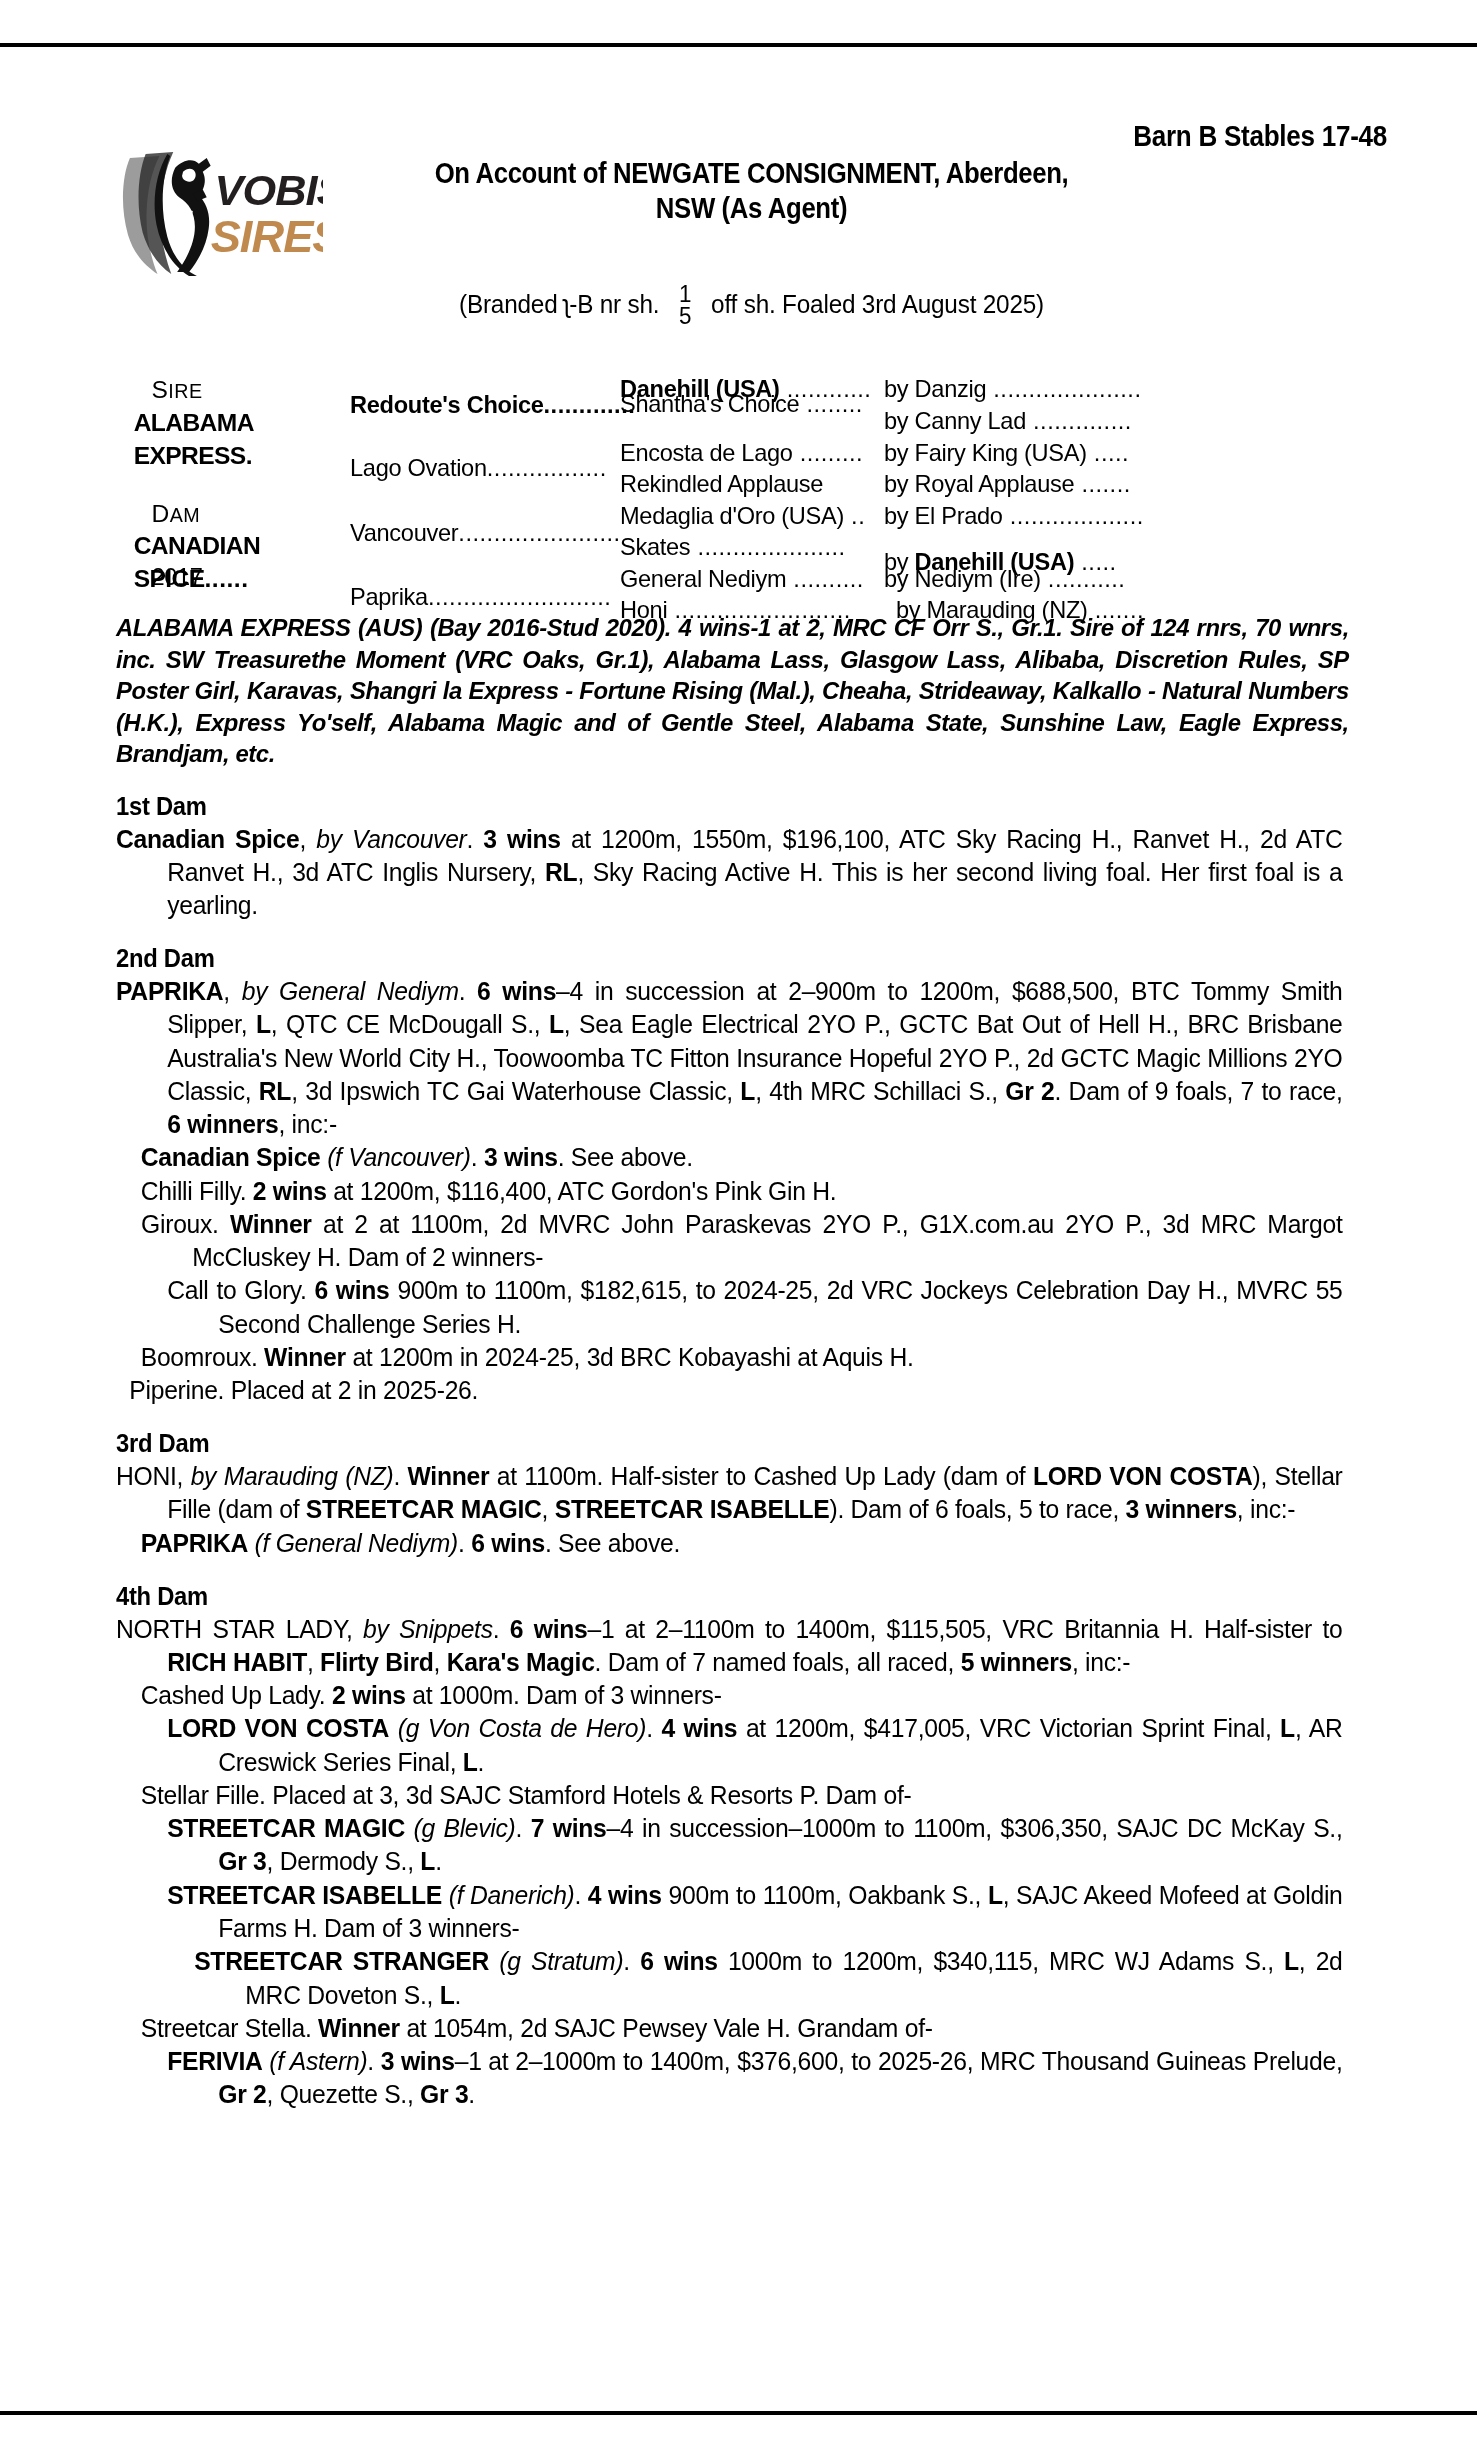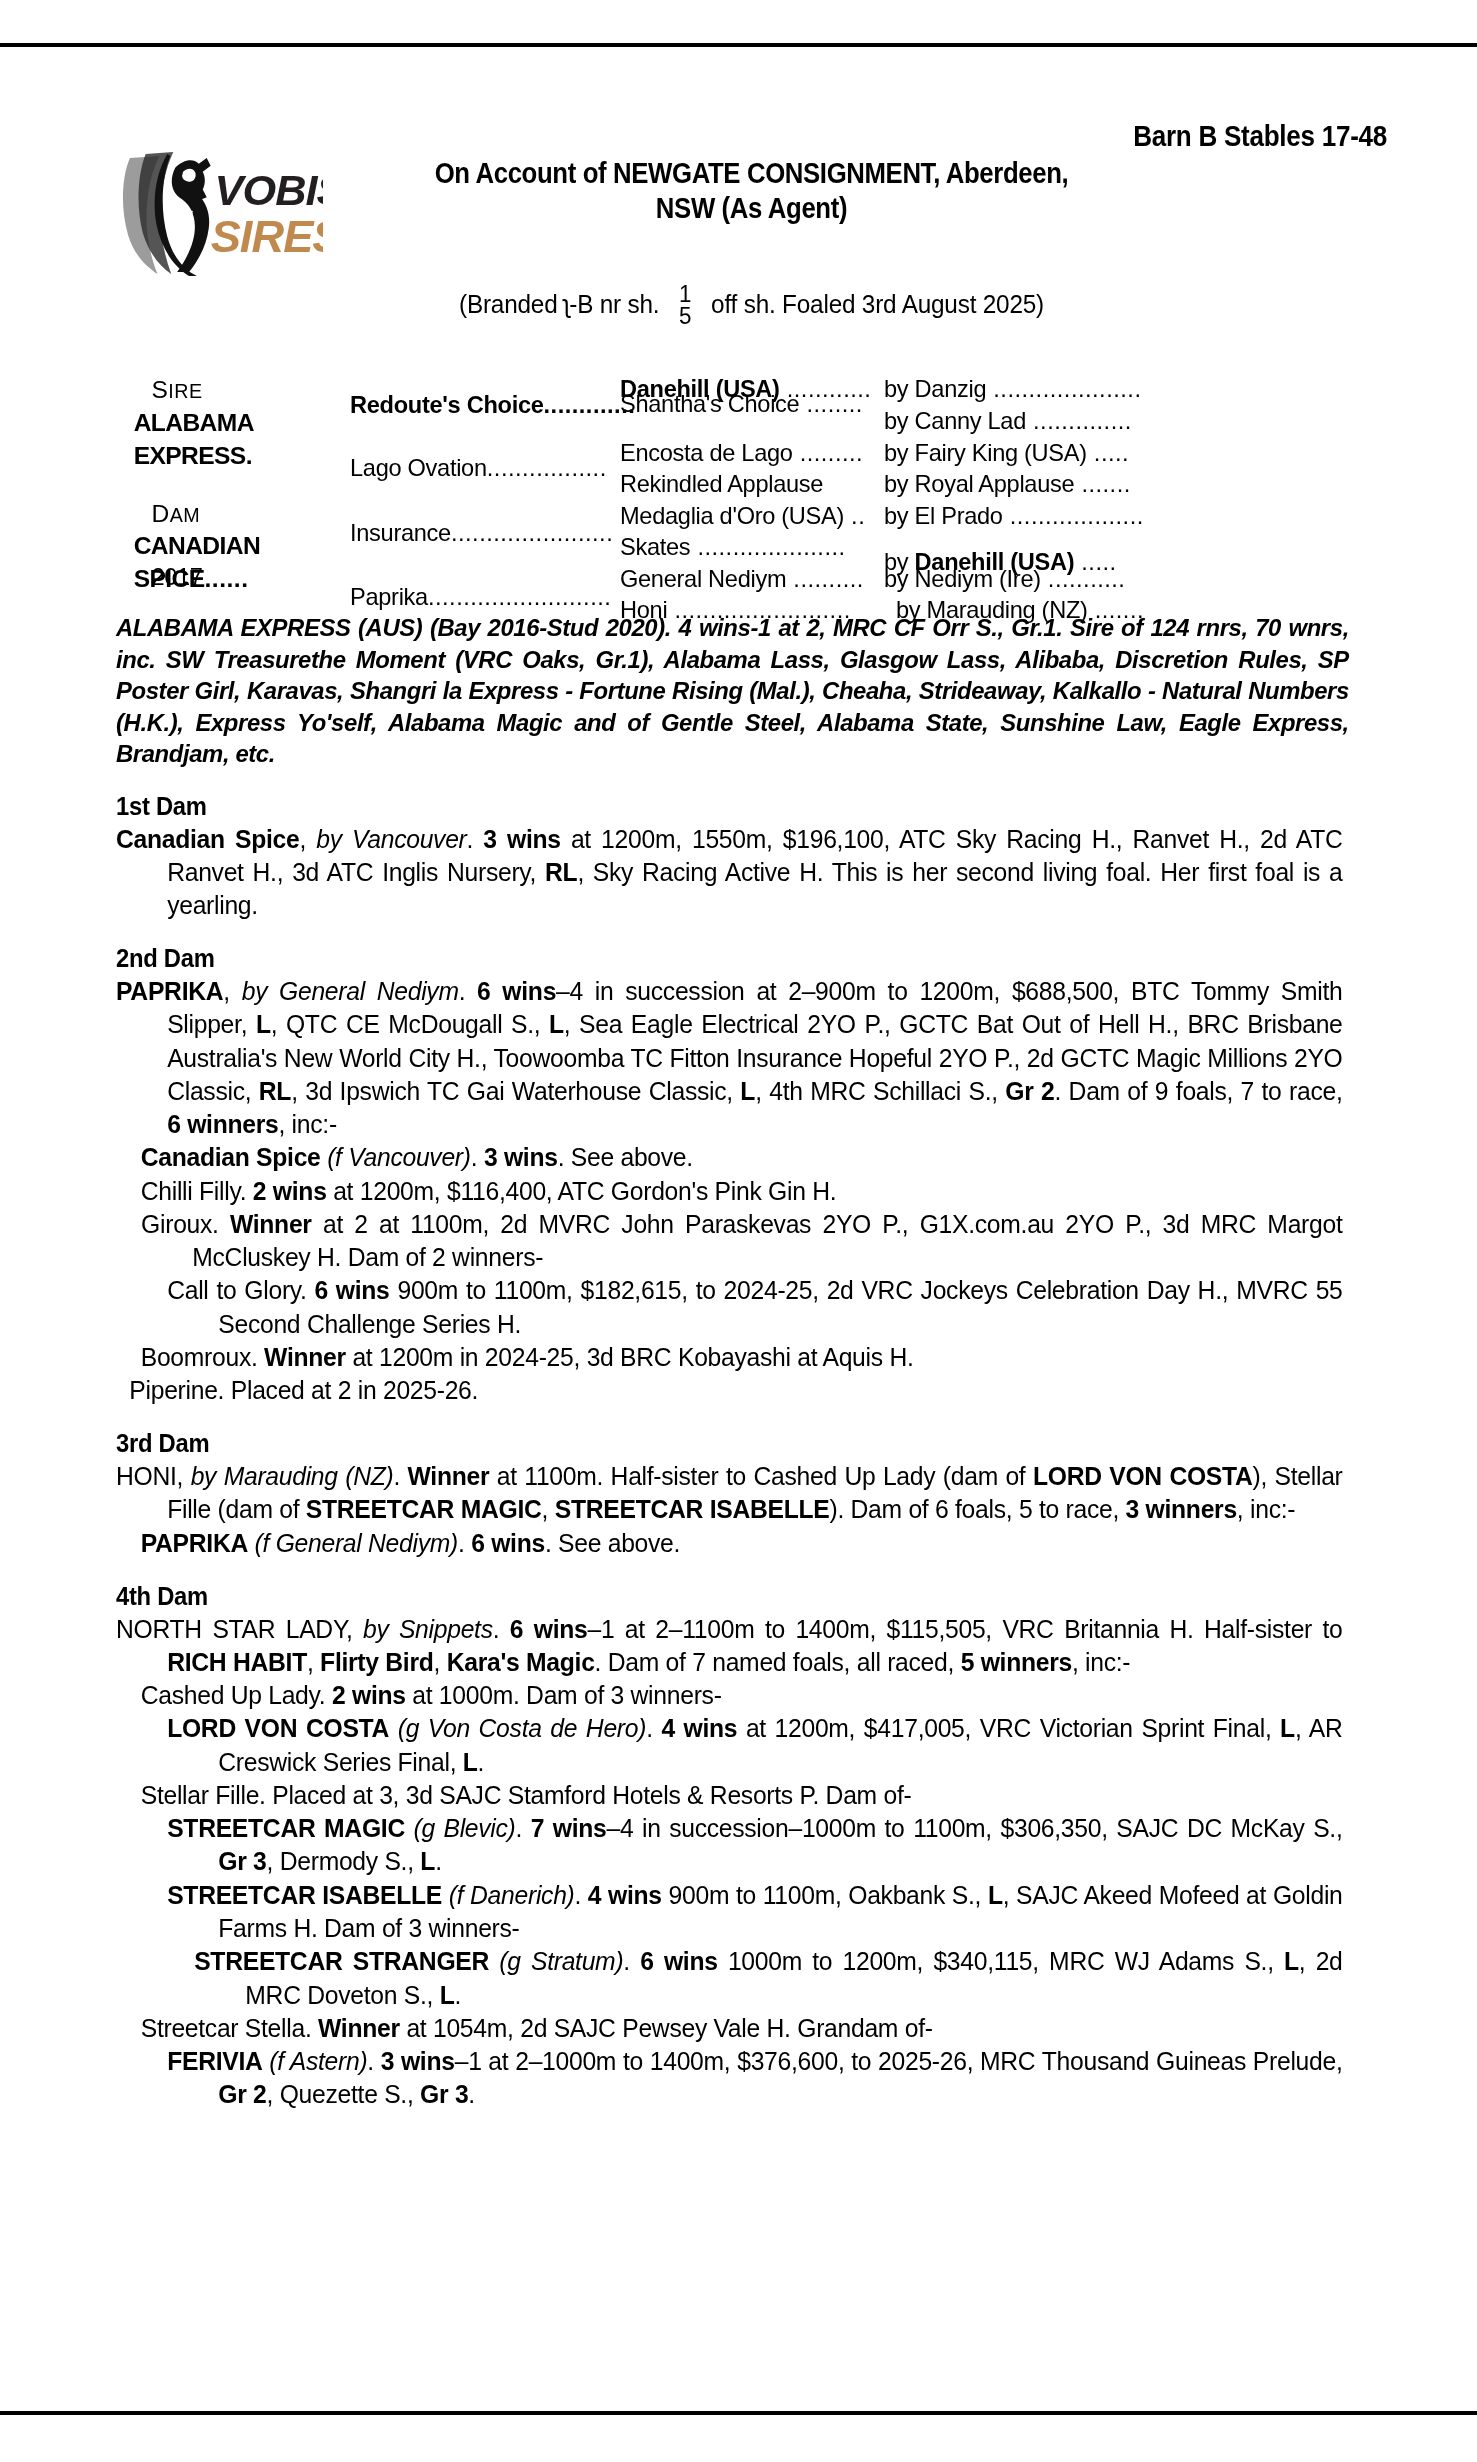--- a/index.html
+++ b/index.html
@@ -212,21 +212,21 @@
         </div>
         <div class="val nm">
           <span>CANADIAN SPICE</span><span class="dots">......</span>
         </div>
         <div class="yr">2017</div>
       </div>
 
       <div class="col2">
           <div class="line" style="position: absolute; top: 37px; font-weight: bold;"><span>Redoute's Choice</span><span class="dots">.............</span></div>
           <div class="line" style="position: absolute; top: 100px;"><span>Lago Ovation</span><span class="dots">.................</span></div>
-          <div class="line" style="position: absolute; top: 165px;"><span>Insurance</span><span class="dots">.......................</span></div>
+          <div class="line" style="position: absolute; top: 165px;"><span>Vancouver</span><span class="dots">.......................</span></div>
           <div class="line" style="position: absolute; top: 229px;"><span>Paprika</span><span class="dots">..........................</span></div>
         </div>
       <div class="col3">
           <div class="line" style="position: absolute; top: 21.7px;"><span class="b">Danehill (USA)</span><span class="dots"> ............</span></div>
           <div class="line" style="position: absolute; top: 36px;"><span>Shantha's Choice</span><span class="dots"> ........</span></div>
           <div class="line" style="position: absolute; top: 85px;"><span>Encosta de Lago</span><span class="dots"> .........</span></div>
           <div class="line" style="position: absolute; top: 116px; text-align: right;"><span>Rekindled Applause</span><span class="dots"> </span></div>
           <div class="line" style="position: absolute; top: 148px;"><span>Medaglia d'Oro (USA)</span><span class="dots"> ..</span></div>
           <div class="line" style="position: absolute; top: 179px;"><span>Skates</span><span class="dots"> .....................</span></div>
           <div class="line" style="position: absolute; top: 211px;"><span>General Nediym</span><span class="dots"> ..........</span></div>

